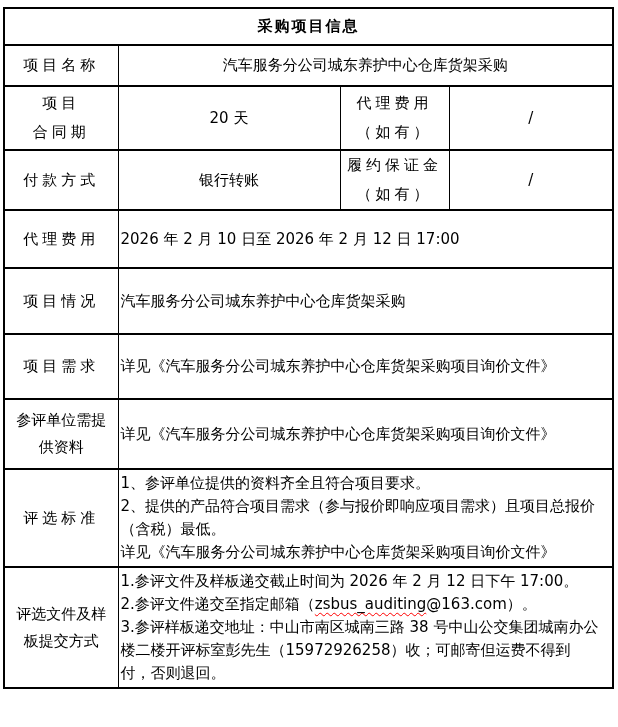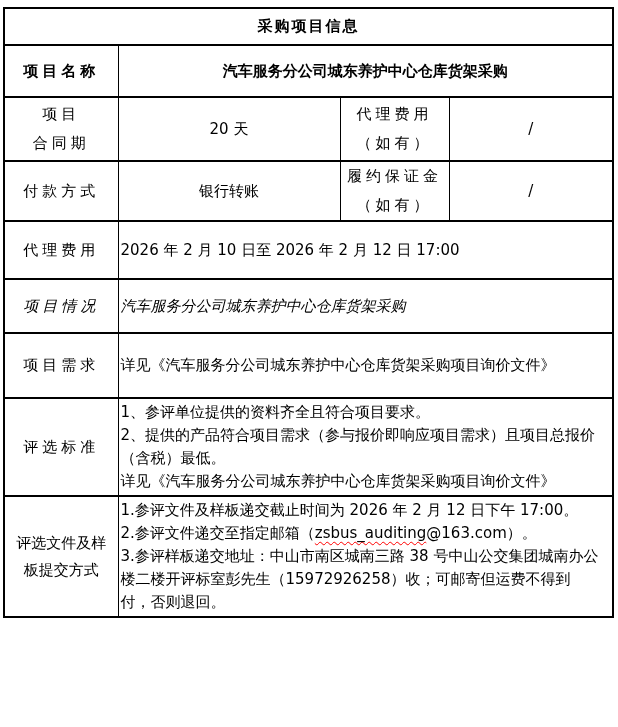--- a/index.html
+++ b/index.html
@@ -29,26 +29,26 @@
     word-break: break-word;
   }
   table.doc { border: 2px solid #000; }
 
   col.c1 { width: 114px; }
   col.c2 { width: 222px; }
   col.c3 { width: 109px; }
   col.c4 { width: 164px; }
 
   tr.r-title { height: 37px; }
-  tr.r1 { height: 52px; font-weight: bold; }
+  tr.r1 { height: 41px; }
   tr.r2 { height: 48px; }
   tr.r3 { height: 64px; }
   tr.r4 { height: 53px; }
   tr.r5 { height: 58px; }
-  tr.r6 { height: 54px; font-style: italic; }
+  tr.r6 { height: 66px; }
   tr.r7 { height: 65px; }
   tr.r8 { height: 70px; }
   tr.r9 { height: 92px; }
   tr.r10 { height: 113px; }
 
   td.title-cell {
     text-align: center;
     font-weight: bold;
     font-size: 16px;
     letter-spacing: 2px;
@@ -137,20 +137,24 @@
   <tr class="r6">
     <td class="lbl">项目情况</td>
     <td class="val-l" colspan="3">汽车服务分公司城东养护中心仓库货架采购</td>
   </tr>
 
   <tr class="r7">
     <td class="lbl">项目需求</td>
     <td class="val-l" colspan="3">详见《汽车服务分公司城东养护中心仓库货架采购项目询价文件》</td>
   </tr>
 
+  <tr class="r8">
+    <td class="lbl tight">参评单位需提供资料</td>
+    <td class="val-l" colspan="3">详见《汽车服务分公司城东养护中心仓库货架采购项目询价文件》</td>
+  </tr>
 
   <tr class="r9">
     <td class="lbl">评选标准</td>
     <td class="val-l" colspan="3">1、参评单位提供的资料齐全且符合项目要求。
 2、提供的产品符合项目需求（参与报价即响应项目需求）且项目总报价（含税）最低。
 详见《汽车服务分公司城东养护中心仓库货架采购项目询价文件》</td>
   </tr>
 
   <tr class="r10">
     <td class="lbl tight">评选文件及样板提交方式</td>

